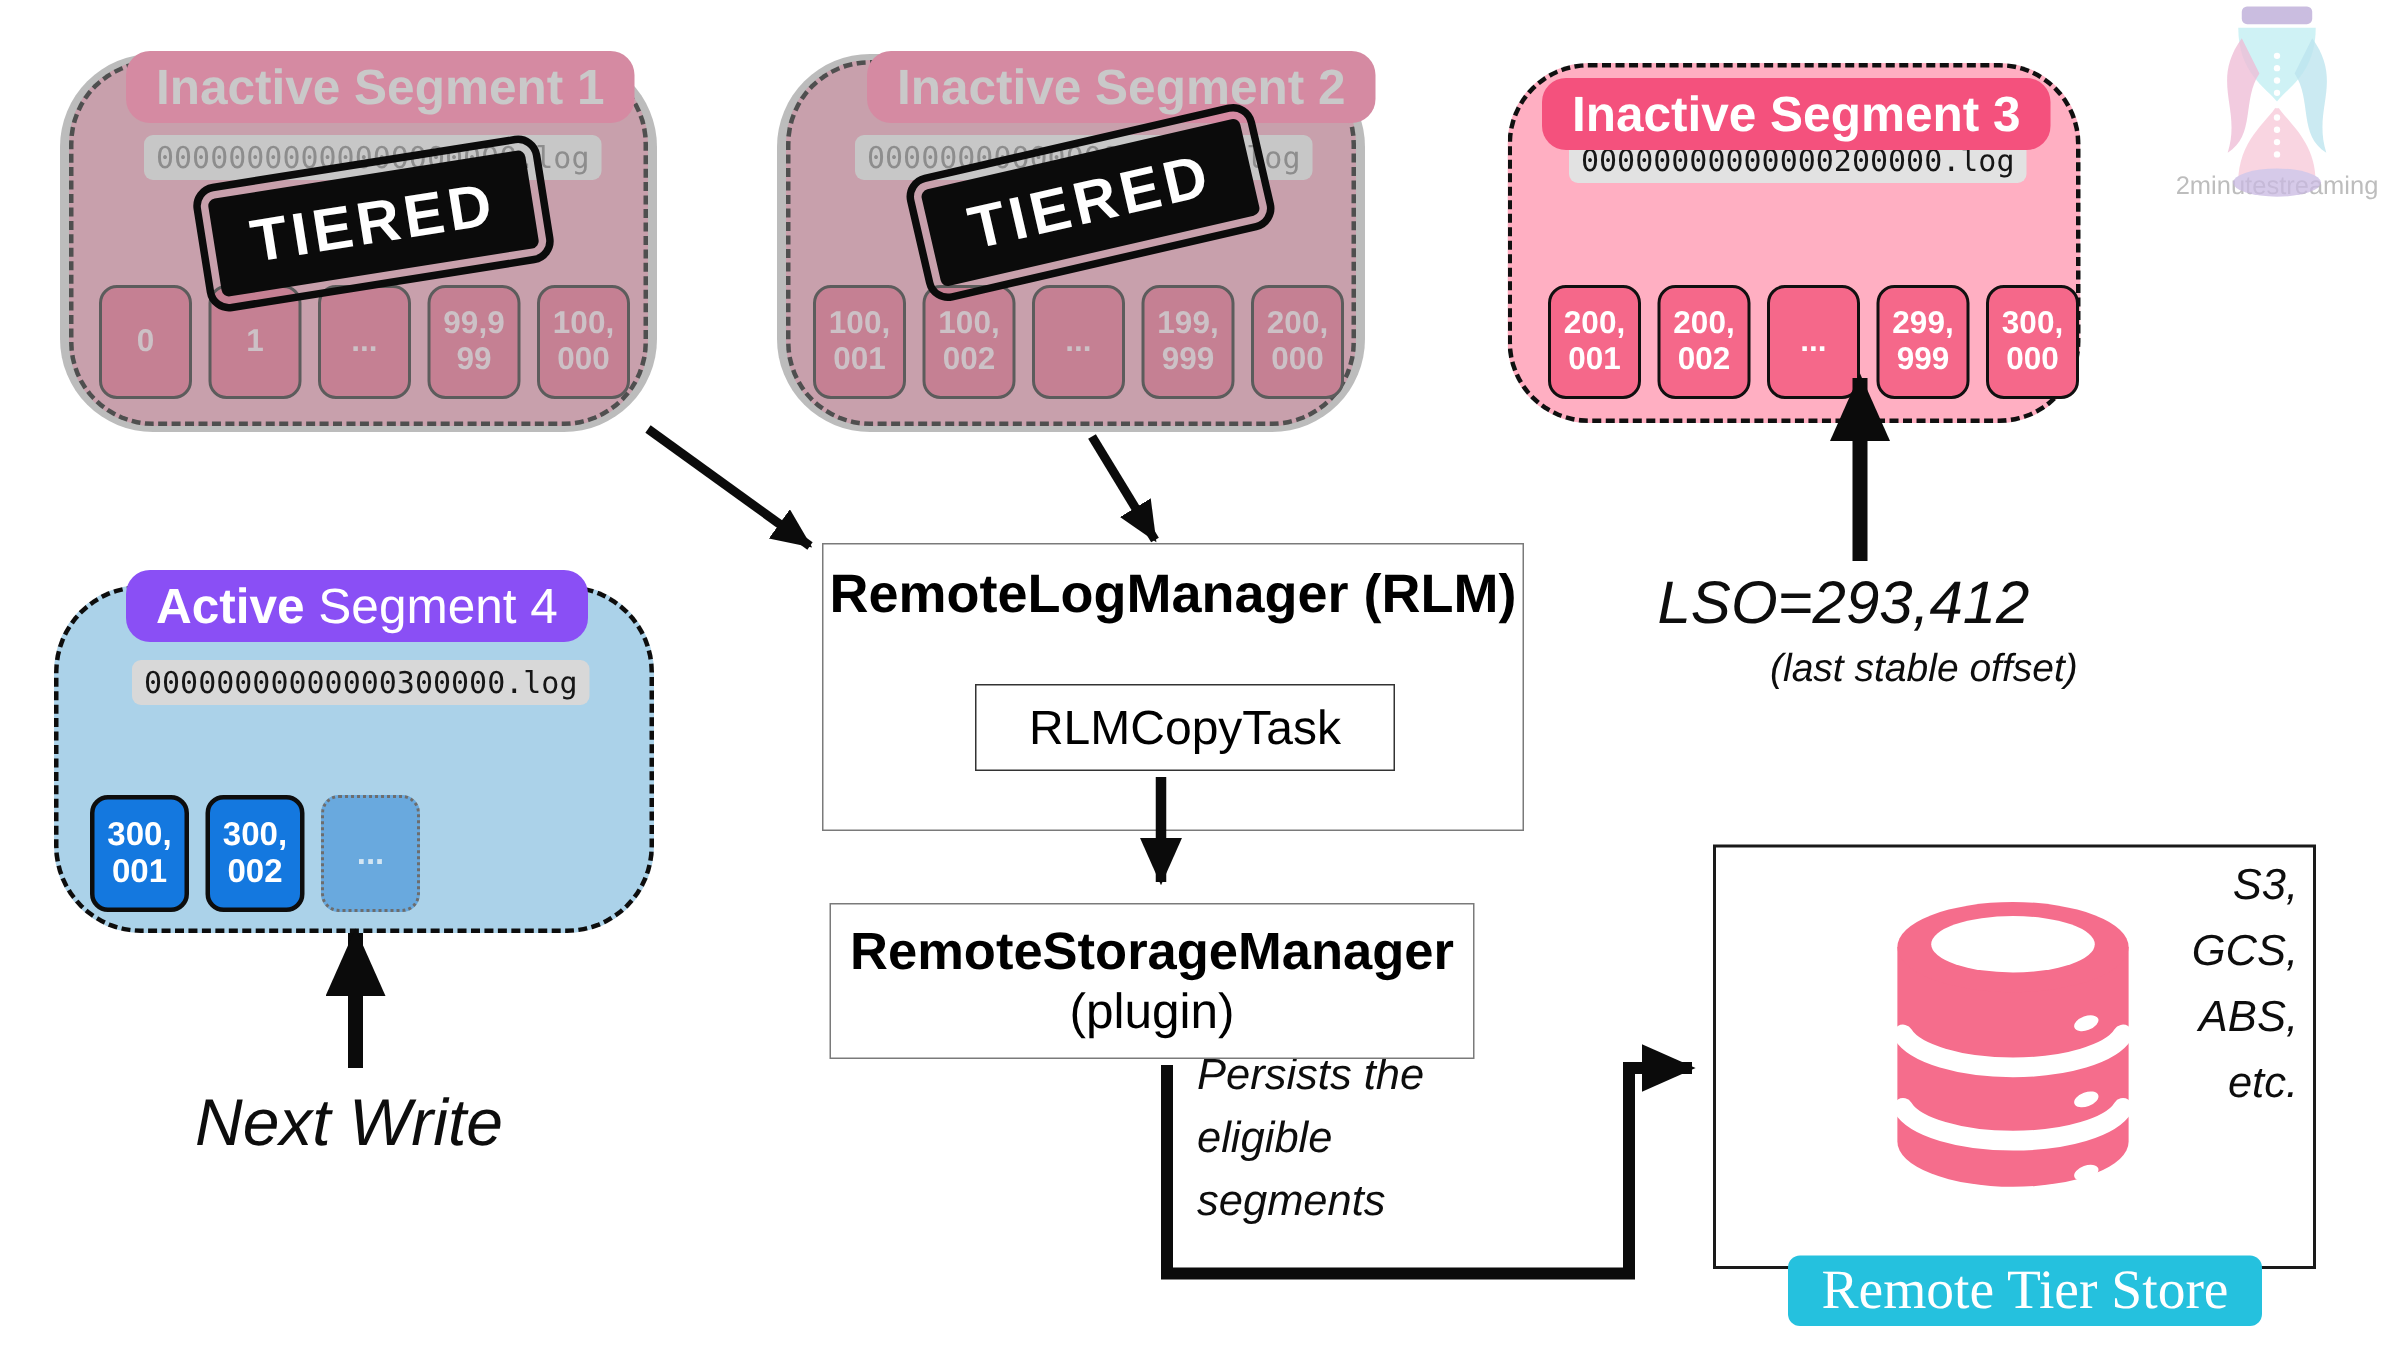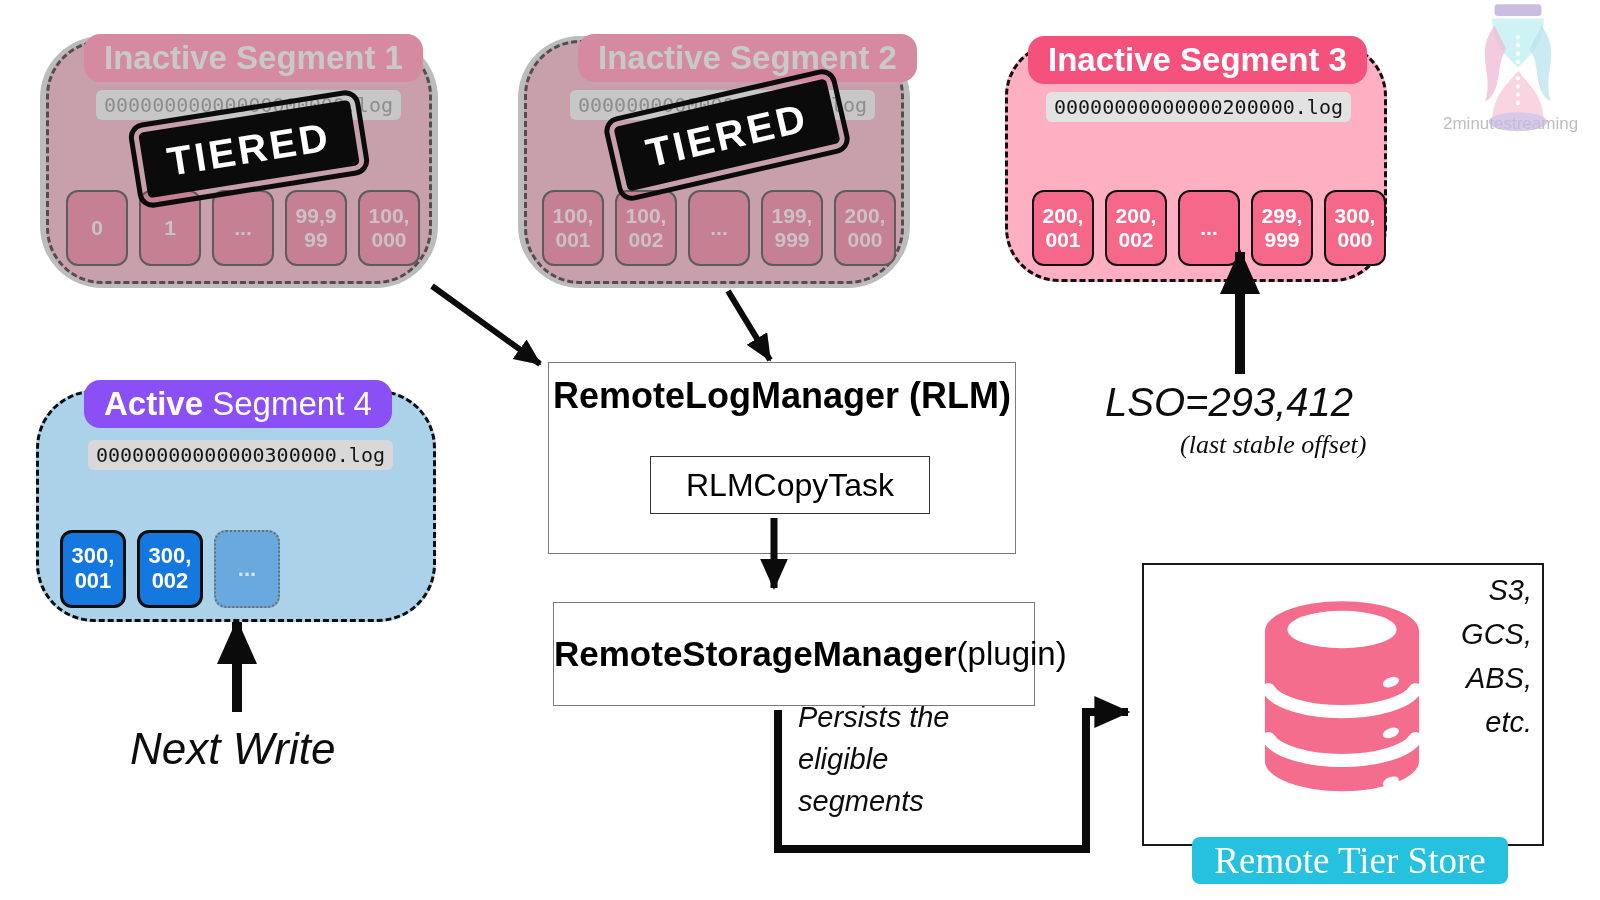--- a/index.html
+++ b/index.html
@@ -9,21 +9,21 @@
   
   .seg-backing{position:absolute;background:#bcbcbc;border-radius:62px;}
   .seg-body{position:absolute;border-radius:56px;box-sizing:border-box;}
   .seg-body.muted{background:#c8a0ac;border:3px dashed #4f4f4f;}
   .seg-body.pink{background:#ffafc2;border:3px dashed #101010;}
   .seg-body.blue{background:#abd2e9;border:3px dashed #0d0d0d;}
 
   .seg-header{position:absolute;border-radius:16px;padding:5px 20px;font-size:33px;font-weight:bold;
               white-space:nowrap;z-index:4;}
   .seg-header.muted{background:#d58aa2;color:#c9c9c9;}
-  .seg-header.pink{background:#f4517d;color:#ffffff;}
+  .seg-header.pink{background:#f4517d;color:#ffffff;margin-top:16px;}
   .seg-header.purple{background:#8a4ff5;color:#ffffff;font-weight:normal;}
   .seg-header .b{font-weight:bold;text-align:right;}
 
   .filename{position:absolute;font-family:"DejaVu Sans Mono","Liberation Mono",monospace;
             font-size:20px;border-radius:6px;padding:3px 8px;white-space:nowrap;z-index:3;}
   .filename.muted{background:#c7c7c7;color:#8d8d8d;}
   .filename.light{background:#e2e2e2;color:#161616;}
 
   .blocks{position:absolute;display:flex;gap:11px;z-index:3;}
   .blk{width:62px;height:76px;border-radius:12px;display:flex;align-items:center;justify-content:center;
@@ -37,45 +37,45 @@
   .stamp{position:absolute;background:#0b0b0b;color:#ffffff;display:flex;align-items:center;
          justify-content:center;font-weight:bold;font-size:40px;letter-spacing:3px;border-radius:5px;
          outline:5px solid #0b0b0b;outline-offset:5px;z-index:6;}
 
   
   .wbox{position:absolute;background:#ffffff;box-sizing:border-box;z-index:2;}
   #rlm-box{left:548px;top:362px;width:468px;height:192px;border:1.5px solid #7a7a7a;}
   #rlm-title{margin-top:12px;text-align:center;font-size:36px;font-weight:bold;color:#000;}
   #copytask-box{left:650px;top:456px;width:280px;height:58px;border:1.5px solid #333;display:flex;
                 align-items:center;justify-content:center;font-size:32px;color:#000;z-index:3;}
-  #rsm-box{left:553px;top:602px;width:482px;height:104px;border:1.5px solid #7a7a7a;
-           display:flex;flex-direction:row;align-items:center;justify-content:flex-start;}
+  #rsm-box{left:553px;top:602px;width:430px;height:104px;border:1.5px solid #7a7a7a;
+           display:flex;flex-direction:column;align-items:center;justify-content:center;}
   #rsm-title{font-size:35px;font-weight:bold;color:#000;}
   #rsm-sub{font-size:33px;color:#000;}
 
   
   .redtext{position:absolute;color:#fe2c10;font-weight:bold;font-size:30px;line-height:35px;
            white-space:pre-line;z-index:4;}
   .italic{font-style:italic;color:#0d0d0d;position:absolute;}
   #lso-value{left:1105px;top:380px;font-size:40px;}
-  #lso-caption{left:1180px;top:430px;font-size:26px;font-family:Liberation Serif, serif;}
+  #lso-caption{left:1180px;top:430px;font-size:26px;}
   #next-write{left:130px;top:724px;font-size:44px;}
   #persists{left:798px;top:696px;font-size:29px;line-height:1.45;white-space:pre-line;}
 
   
   #store-box{left:1142px;top:563px;width:402px;height:283px;border:2.5px solid #1a1a1a;}
   #store-services{left:1400px;top:568px;width:132px;text-align:right;font-size:29px;line-height:44px;
                   white-space:pre-line;z-index:3;}
   #store-label{position:absolute;left:1192px;top:837px;width:316px;height:47px;background:#25c1de;
                border-radius:8px;color:#ffffff;font-family:"Liberation Serif",serif;font-size:37px;
                display:flex;align-items:center;justify-content:center;z-index:5;}
 
   
   #logo{position:absolute;left:1448px;top:2px;width:140px;height:135px;z-index:2;}
-  #logo-text{position:absolute;left:1443px;top:114px;width:150px;text-align:left;
+  #logo-text{position:absolute;left:1443px;top:114px;width:150px;text-align:center;
              font-size:17px;color:#bdbdbd;}
 
   svg.overlay{position:absolute;left:0;top:0;z-index:5;pointer-events:none;}
 </style>
 </head>
 <body>
 
 <div id="canvas">
 
   <div class="seg-backing" style="left:40px;top:36px;width:398px;height:252px;"></div>

